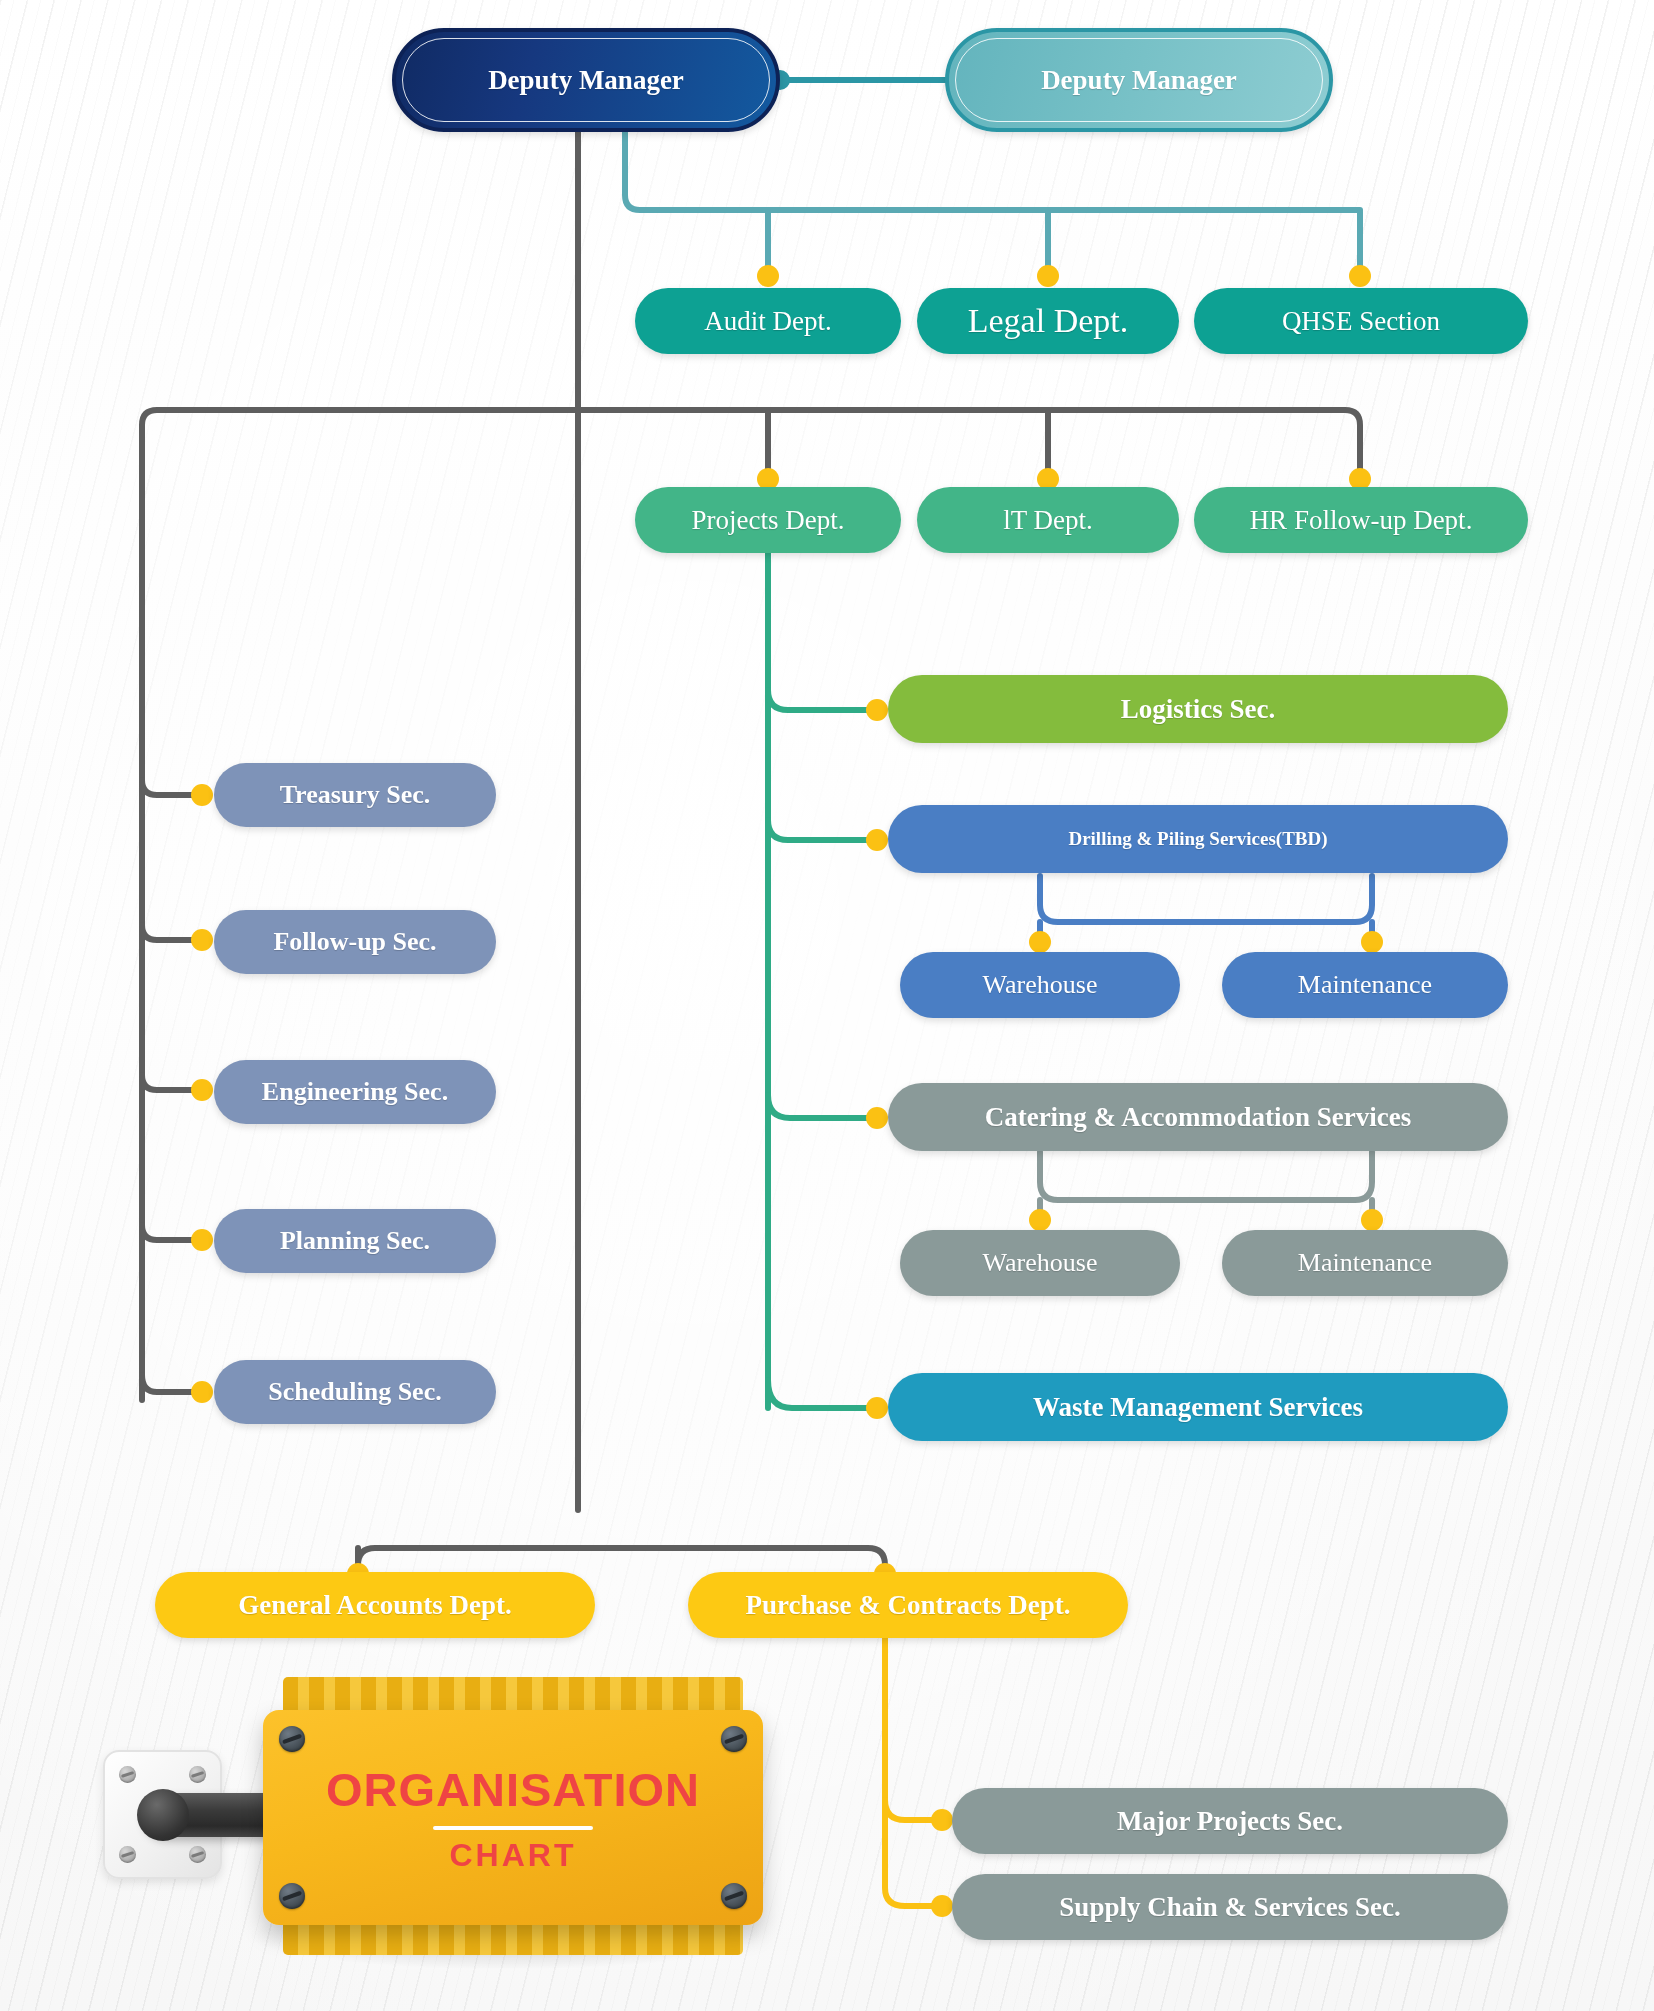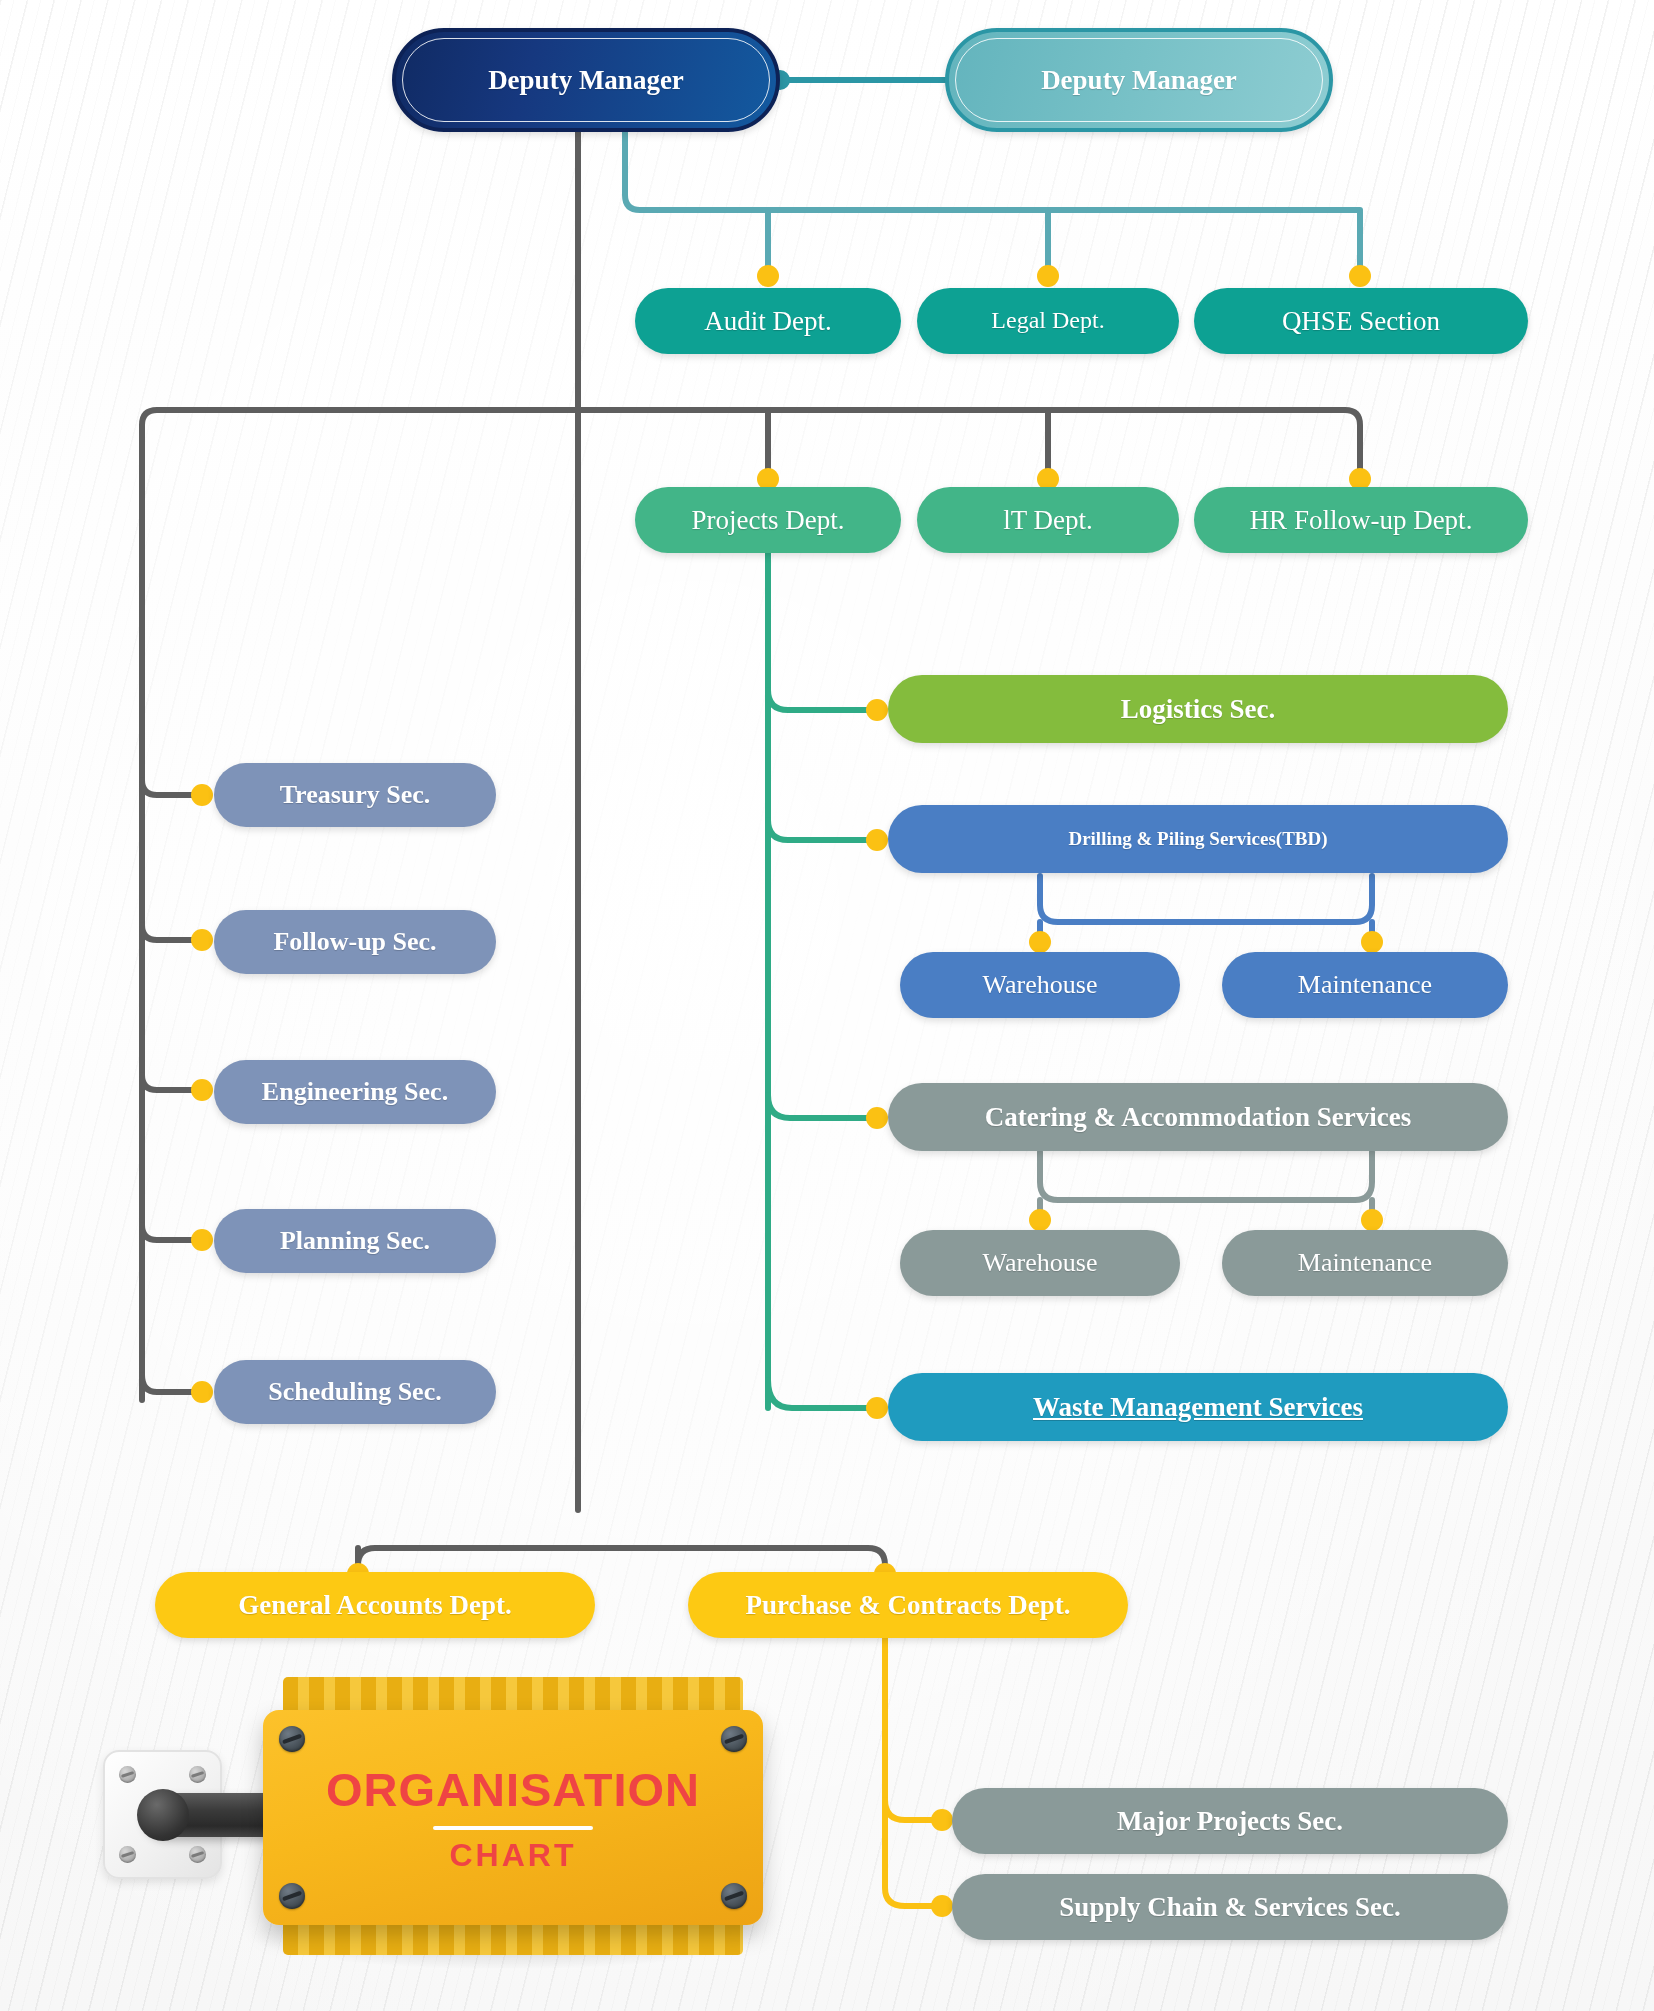--- a/index.html
+++ b/index.html
@@ -160,21 +160,21 @@
   </div>
 
   <div class="node top b-teal-lt sh" style="left:945px;top:28px;width:388px;height:104px;font-size:27px;font-weight:700;">
     <div class="inner"></div>
     <span>Deputy Manager</span>
   </div>
 
   <div class="node b-teal sh" style="left:635px;top:288px;width:266px;height:66px;font-size:27px;">
     <span>Audit Dept.</span>
     </div>
-  <div class="node b-teal sh" style="left:917px;top:288px;width:262px;height:66px;font-size:24px;">
+  <div class="node b-teal sh" style="left:917px;top:288px;width:262px;height:66px;font-size:34px;">
     <span>Legal Dept.</span>
     </div>
   <div class="node b-teal sh" style="left:1194px;top:288px;width:334px;height:66px;font-size:27px;">
     <span>QHSE Section</span>
     </div>
 
   <div class="node b-green sh" style="left:635px;top:487px;width:266px;height:66px;font-size:27px;">
     <span>Projects Dept.</span>
     </div>
   <div class="node b-green sh" style="left:917px;top:487px;width:262px;height:66px;font-size:27px;">
@@ -201,21 +201,21 @@
   <div class="node b-gray sh" style="left:888px;top:1083px;width:620px;height:68px;font-size:27px;font-weight:700;">
     <span>Catering &amp; Accommodation Services</span>
     </div>
   <div class="node b-gray sh" style="left:900px;top:1230px;width:280px;height:66px;font-size:26px;">
     <span>Warehouse</span>
     </div>
   <div class="node b-gray sh" style="left:1222px;top:1230px;width:286px;height:66px;font-size:26px;">
     <span>Maintenance</span>
     </div>
 
-  <div class="node b-cyan sh" style="left:888px;top:1373px;width:620px;height:68px;font-size:27px;font-weight:700;text-decoration:underline;">
+  <div class="node b-cyan sh" style="left:888px;top:1373px;width:620px;height:68px;font-size:27px;font-weight:700;">
     <span>Waste Management Services</span>
     </div>
 
   <div class="node b-slate sh" style="left:214px;top:763px;width:282px;height:64px;font-size:26px;font-weight:700;">
     <span>Treasury Sec.</span>
     </div>
   <div class="node b-slate sh" style="left:214px;top:910px;width:282px;height:64px;font-size:26px;font-weight:700;">
     <span>Follow-up Sec.</span>
     </div>
   <div class="node b-slate sh" style="left:214px;top:1209px;width:282px;height:64px;font-size:26px;font-weight:700;">

